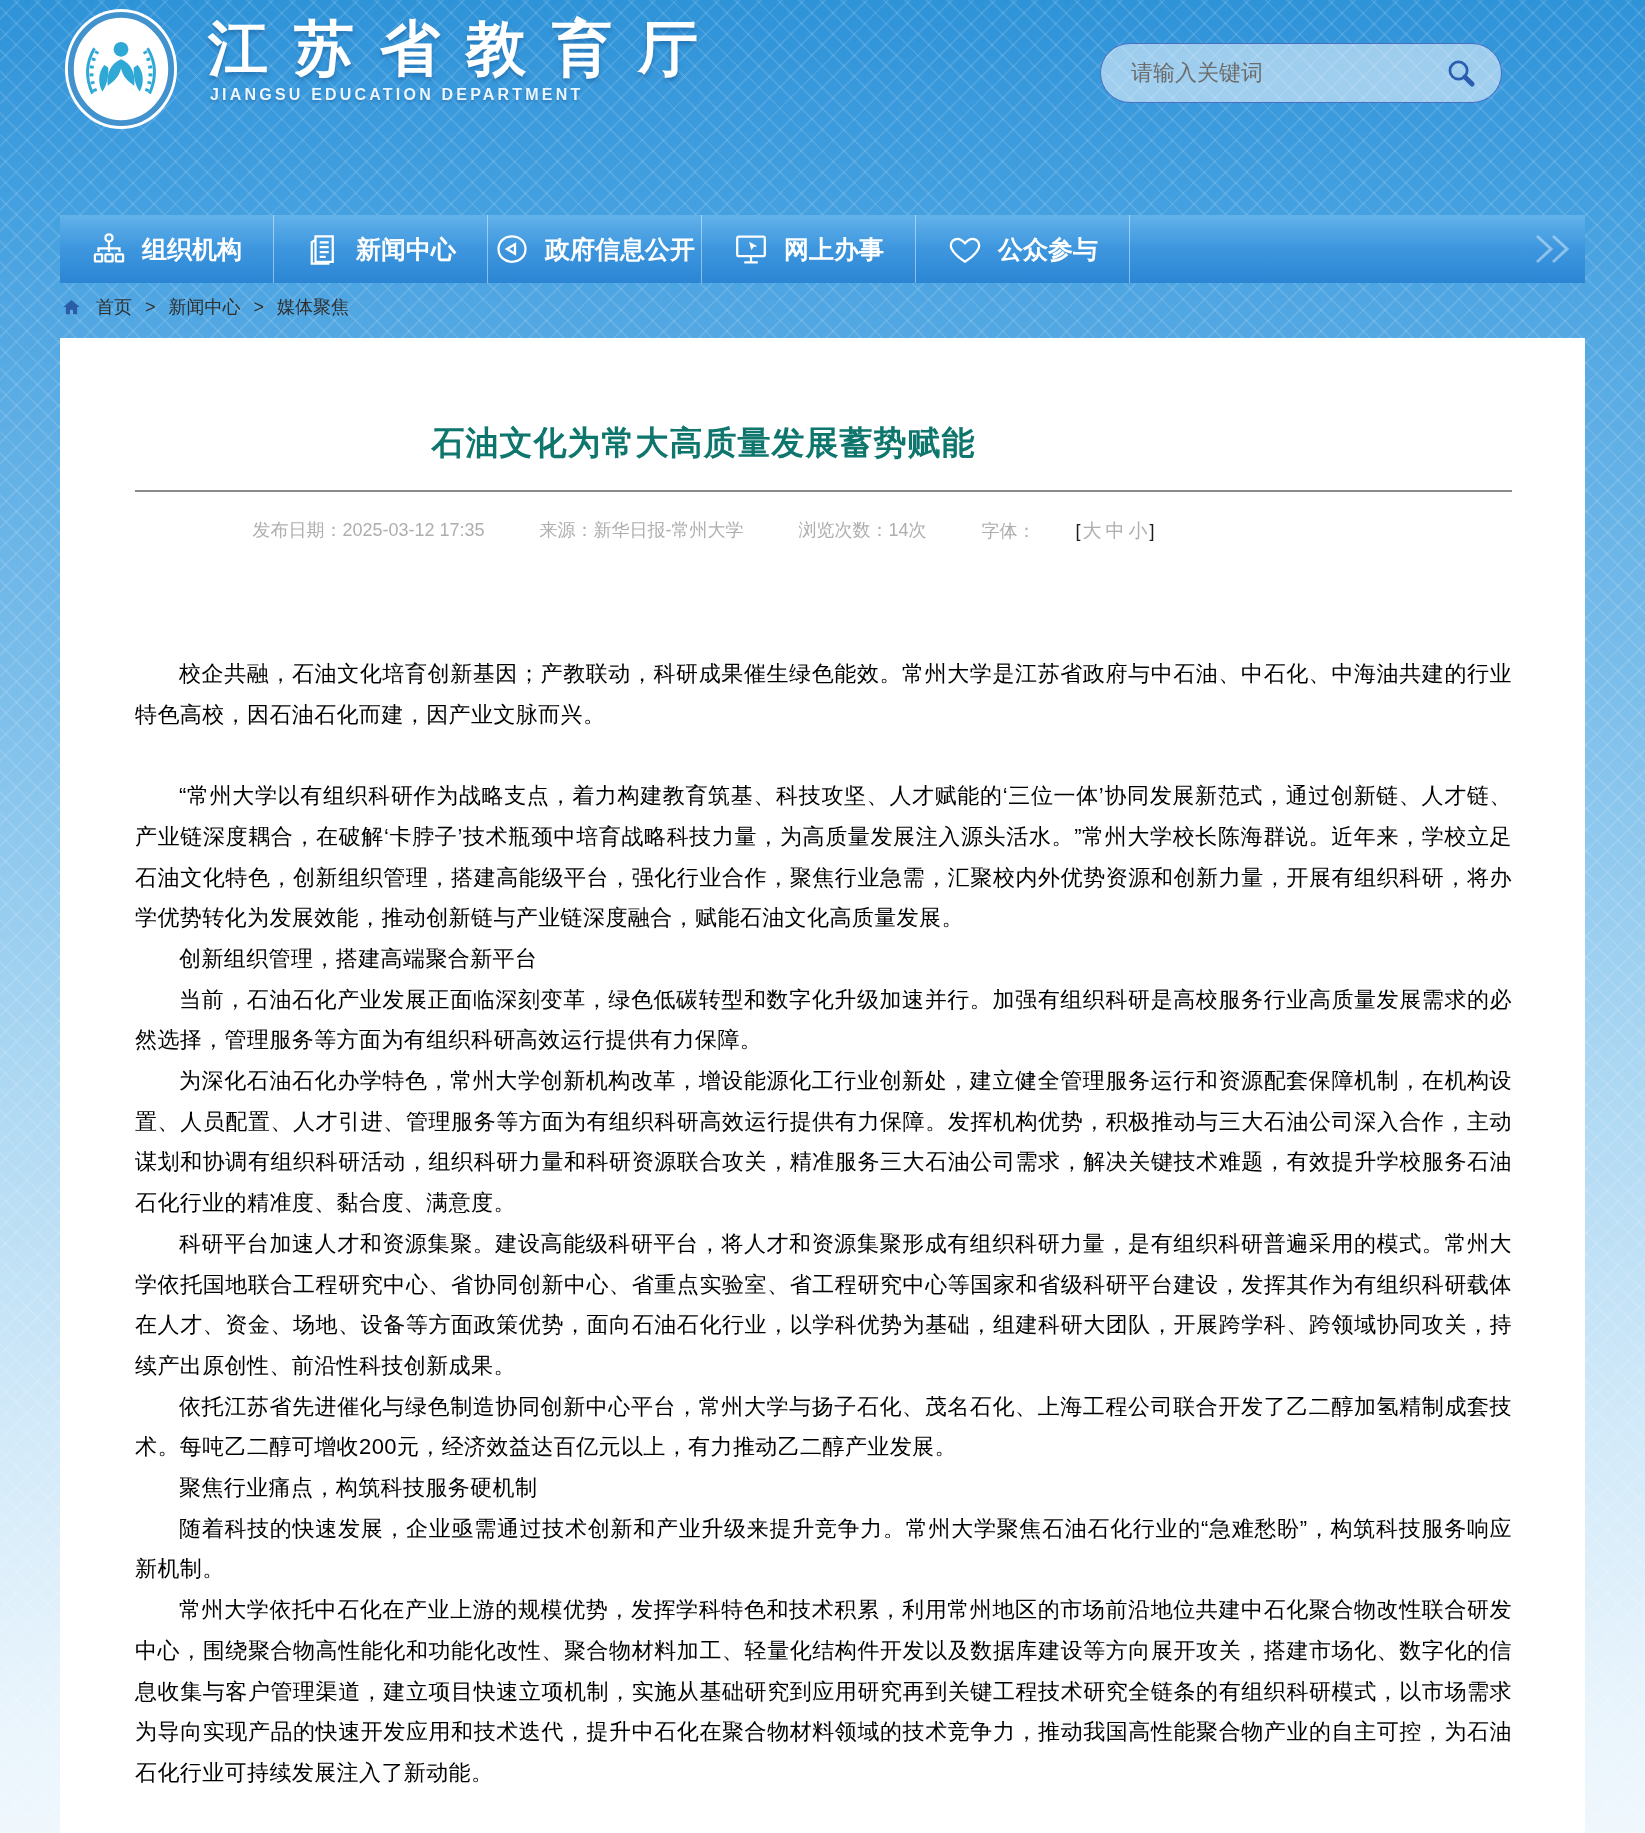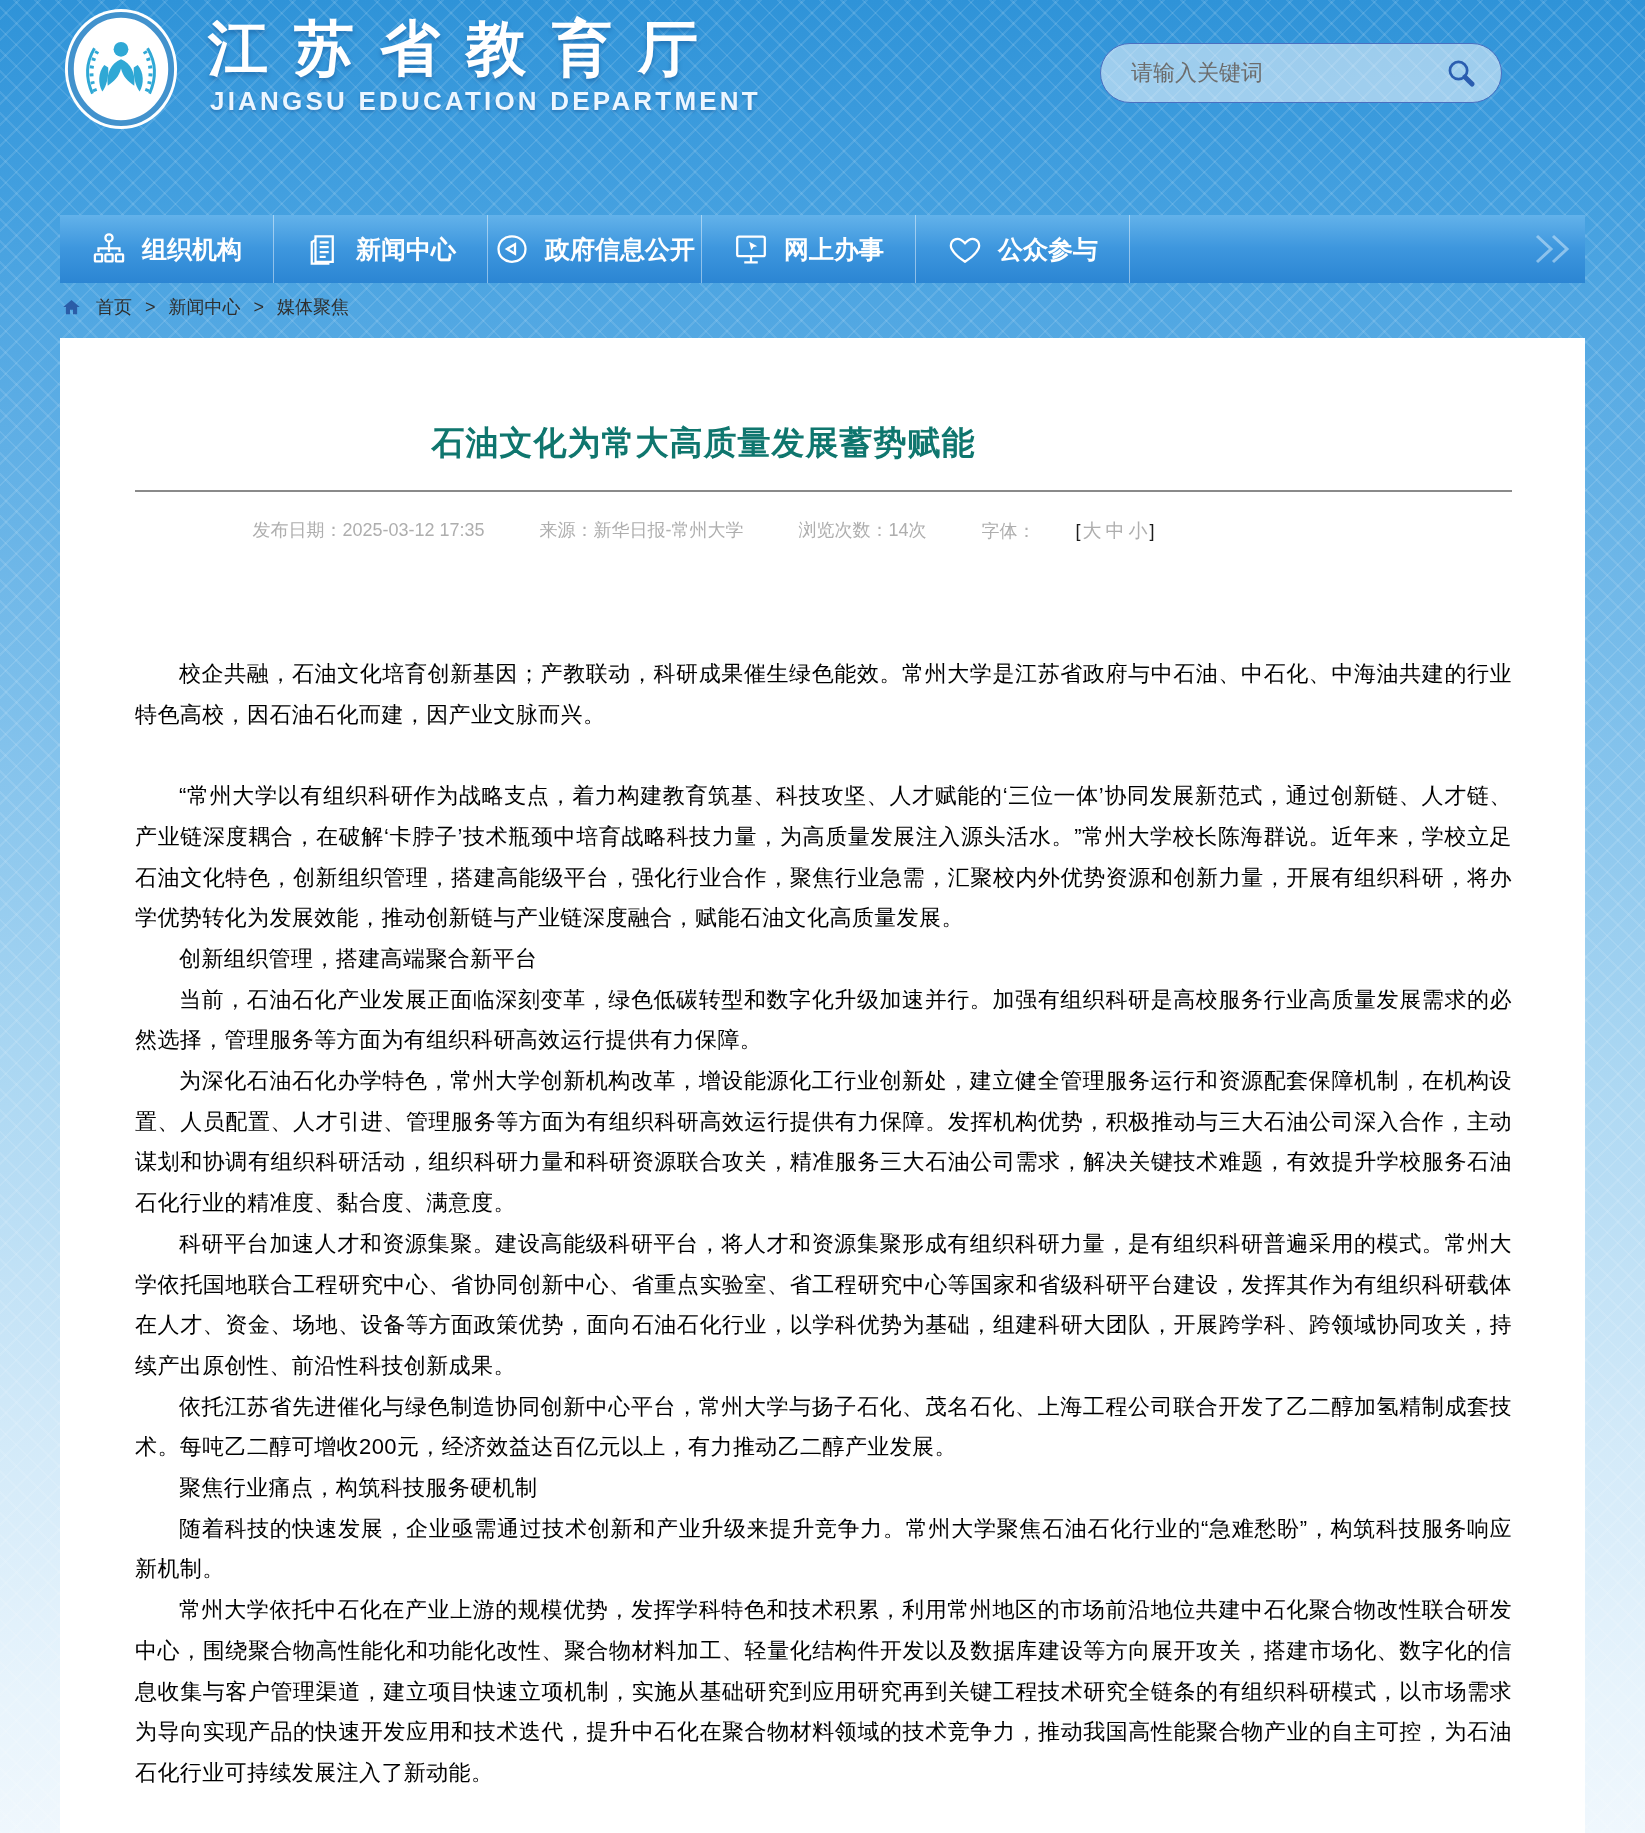--- a/index.html
+++ b/index.html
@@ -19,21 +19,21 @@
   
   .site-header { position:absolute; top:0; left:0; width:100%; height:215px; }
   .logo { position:absolute; left:62px; top:7px; width:118px; height:124px; cursor:pointer; }
   .title-block { position:absolute; left:208px; top:16px; }
   .site-name {
     margin:0; font-size:60px; font-weight:bold; color:#ffffff;
     letter-spacing:26px; white-space:nowrap; line-height:1.1;
     text-shadow:0 3px 4px rgba(15,75,140,0.45);
   }
   .site-name-en {
-    margin:4px 0 0 2px; font-size:26px; font-weight:bold; color:#ecf6ff;
+    margin:4px 0 0 2px; font-size:16px; font-weight:bold; color:#ecf6ff;
     letter-spacing:3.2px; white-space:nowrap;
     text-shadow:0 2px 3px rgba(15,75,140,0.4);
   }
   .search-box {
     position:absolute; left:1100px; top:43px; width:402px; height:60px;
     border-radius:31px; background:rgba(255,255,255,0.52);
     border:1px solid #4a6fc0; display:flex; align-items:center;
     padding:0 20px 0 28px;
   }
   .search-box input {

